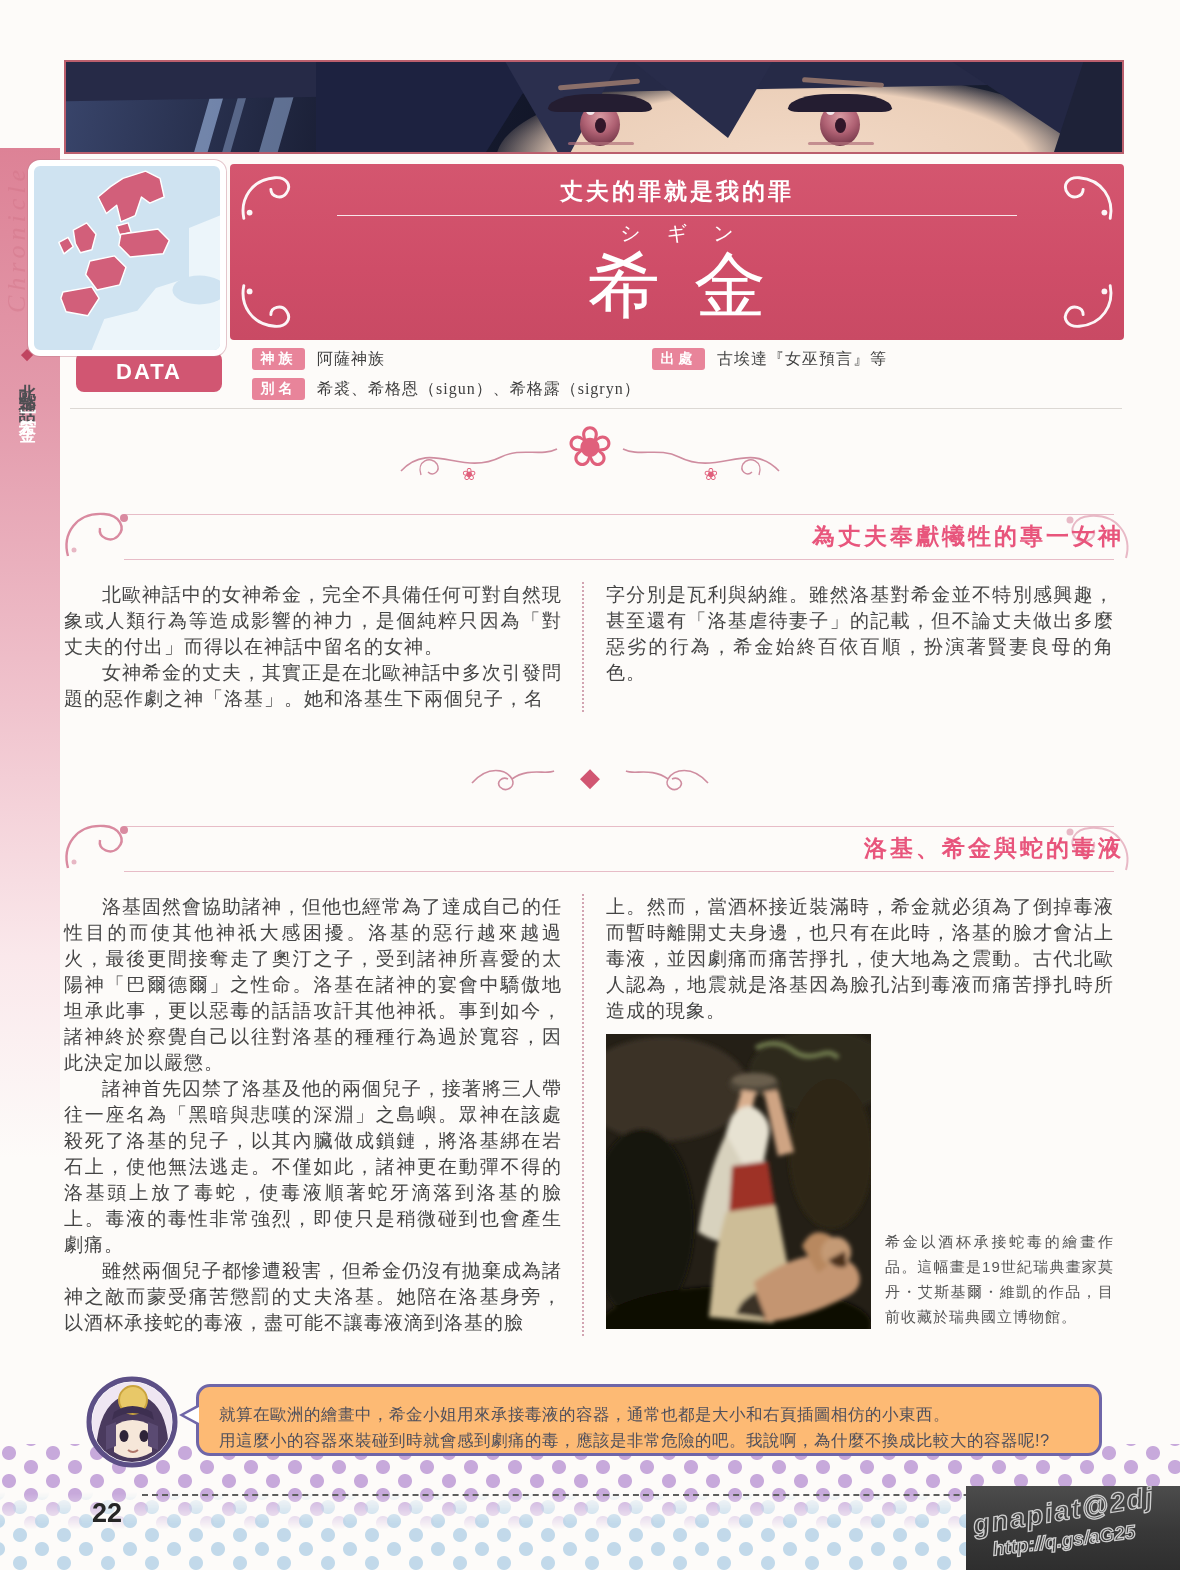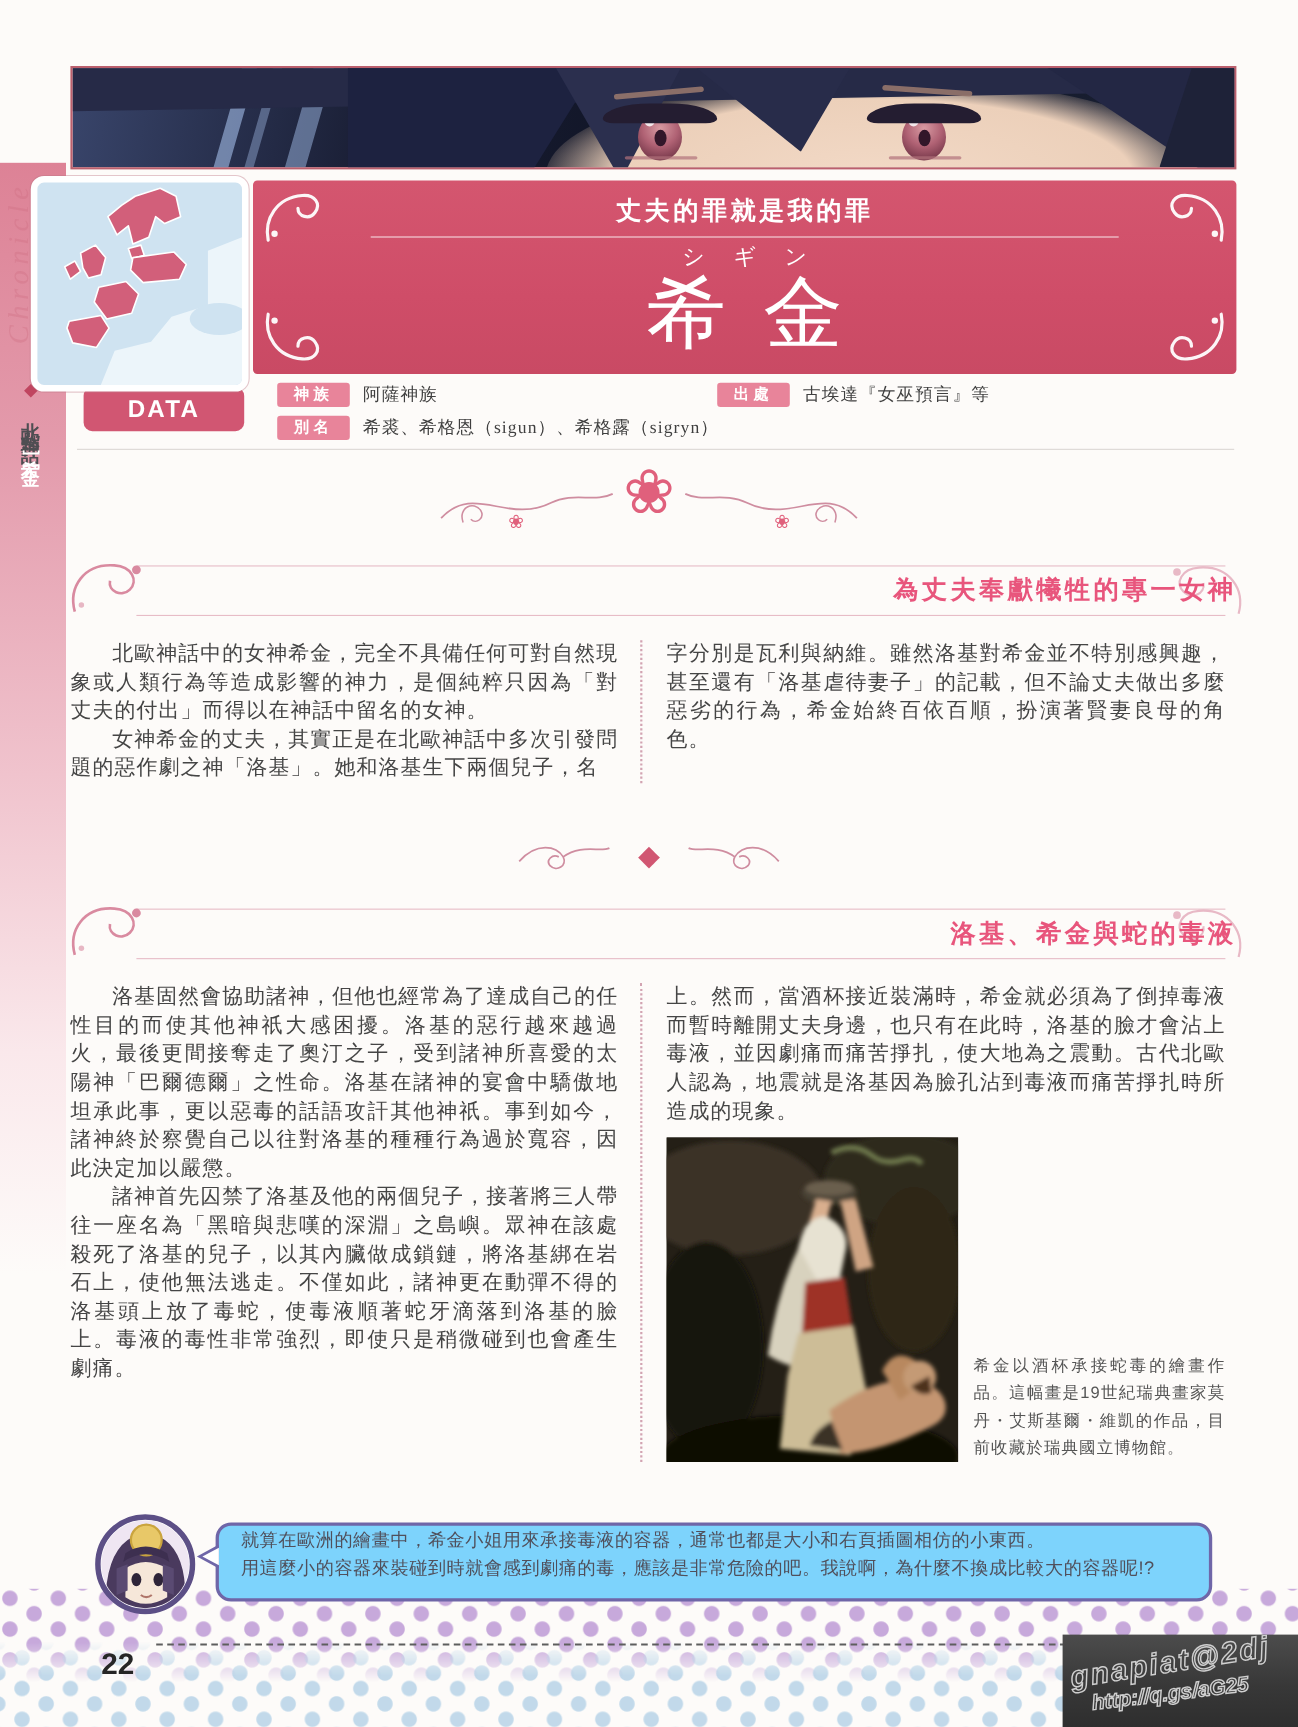--- a/index.html
+++ b/index.html
@@ -82,21 +82,21 @@
   .data-panel { position:absolute; left:64px; top:348px; width:1060px; height:56px; z-index:2; }
   .data-chip {
     position:absolute; left:12px; top:4px; width:146px; height:40px;
     background:#d15672; color:#fff; border-radius:8px;
     font-size:22px; font-weight:bold; letter-spacing:2px;
     display:flex; align-items:center; justify-content:center;
   }
   .drow { position:absolute; display:flex; align-items:center; }
   .dr1 { left:188px; top:0; } .dr2 { left:188px; top:30px;font-family:Liberation Serif, serif; } .dr3 { left:588px; top:0; }
   .dbadge {
-    width:66px; height:22px; background:#e8849a; color:#fff; border-radius:3px;
+    width:53px; height:22px; background:#e8849a; color:#fff; border-radius:3px;
     font-size:14px; font-weight:bold; letter-spacing:4px;
     display:flex; align-items:center; justify-content:center; margin-right:12px;
   }
   .dval { font-size:16px; color:#3f3f3f; letter-spacing:1px; }
   .data-rule { position:absolute; left:70px; top:408px; width:1052px; border-top:1px solid #dcd8d4; }
   
   .flower-orn { position:absolute; left:0; top:408px; width:1180px; height:92px; display:flex; align-items:center; justify-content:center; gap:6px; }
   .flower-orn svg { display:block; }
   .flower-glyph { font-size:56px; color:#e0607c; line-height:1; margin-top:-14px; }
   .mini-flower { position:absolute; font-size:17px; color:#e0607c; top:56px; }
@@ -123,22 +123,22 @@
   
   .fig-row { display:flex; margin-top:10px; }
   .painting { width:265px; height:295px; flex:0 0 265px; background:#241f18; }
   .painting svg { width:100%; height:100%; display:block; }
   .fig-caption { align-self:flex-end; padding-left:14px; width:230px;
                  font-size:15px; line-height:25px; color:#555; letter-spacing:1px; text-align:justify; }
   
   .mascot { position:absolute; left:86px; top:1376px; width:92px; height:92px; z-index:4; }
   .bubble {
     position:absolute; left:196px; top:1384px; width:906px; height:72px; z-index:3;
-    background:#7dd3fc; border:3px solid #6f66a8; border-radius:14px;
-    display:flex; flex-direction:column; justify-content:flex-start; padding:0 20px; box-sizing:border-box;
+    background:#fdba74; border:3px solid #6f66a8; border-radius:14px;
+    display:flex; flex-direction:column; justify-content:flex-end; padding:0 20px; box-sizing:border-box;
   }
   .bubble-tail { position:absolute; left:179px; top:1404px; width:0; height:0; z-index:4;
     border-top:11px solid transparent; border-bottom:11px solid transparent; border-right:20px solid #6f66a8; }
   .bubble-tail-in { position:absolute; left:184px; top:1407px; width:0; height:0; z-index:5;
     border-top:8px solid transparent; border-bottom:8px solid transparent; border-right:15px solid #ffffff; }
   .comment-line { font-size:16.5px; line-height:26px; color:#50505c; letter-spacing:.5px; white-space:nowrap; }
   
   .dots-band { position:absolute; left:0; top:1444px; width:1180px; height:126px; z-index:1; }
   .dots-purple, .dots-blue { position:absolute; left:0; width:100%; }
   .dots-purple {
@@ -323,20 +323,21 @@
     <div class="sec-orn so-r"><svg viewBox="0 0 78 64">
           <path d="M8,52 C2,30 16,8 44,10 C60,11 66,24 58,32 C51,39 38,34 40,24" fill="none" stroke="#e3a9ba" stroke-width="2"></path>
           <circle cx="64" cy="14" r="3.5" fill="#e3a9ba"></circle>
         </svg></div>
     <div class="sec-title">洛基、希金與蛇的毒液</div>
   </div>
   <div class="cols">
     <div class="col">
       <p class="body-p">洛基固然會協助諸神，但他也經常為了達成自己的任性目的而使其他神祇大感困擾。洛基的惡行越來越過火，最後更間接奪走了奧汀之子，受到諸神所喜愛的太陽神「巴爾德爾」之性命。洛基在諸神的宴會中驕傲地坦承此事，更以惡毒的話語攻訐其他神祇。事到如今，諸神終於察覺自己以往對洛基的種種行為過於寬容，因此決定加以嚴懲。</p>
       <p class="body-p">諸神首先囚禁了洛基及他的兩個兒子，接著將三人帶往一座名為「黑暗與悲嘆的深淵」之島嶼。眾神在該處殺死了洛基的兒子，以其內臟做成鎖鏈，將洛基綁在岩石上，使他無法逃走。不僅如此，諸神更在動彈不得的洛基頭上放了毒蛇，使毒液順著蛇牙滴落到洛基的臉上。毒液的毒性非常強烈，即使只是稍微碰到也會產生劇痛。</p>
+      <p class="body-p">雖然兩個兒子都慘遭殺害，但希金仍沒有拋棄成為諸神之敵而蒙受痛苦懲罰的丈夫洛基。她陪在洛基身旁，以酒杯承接蛇的毒液，盡可能不讓毒液滴到洛基的臉</p>
     </div>
     <div class="col">
       <p class="body-p noindent">上。然而，當酒杯接近裝滿時，希金就必須為了倒掉毒液而暫時離開丈夫身邊，也只有在此時，洛基的臉才會沾上毒液，並因劇痛而痛苦掙扎，使大地為之震動。古代北歐人認為，地震就是洛基因為臉孔沾到毒液而痛苦掙扎時所造成的現象。</p>
       <div class="fig-row">
         <div class="painting">
           <svg viewBox="0 0 265 295">
             <defs>
                 <filter id="soft" x="-20%" y="-20%" width="140%" height="140%">
                   <feGaussianBlur stdDeviation="2"></feGaussianBlur>
                 </filter>

